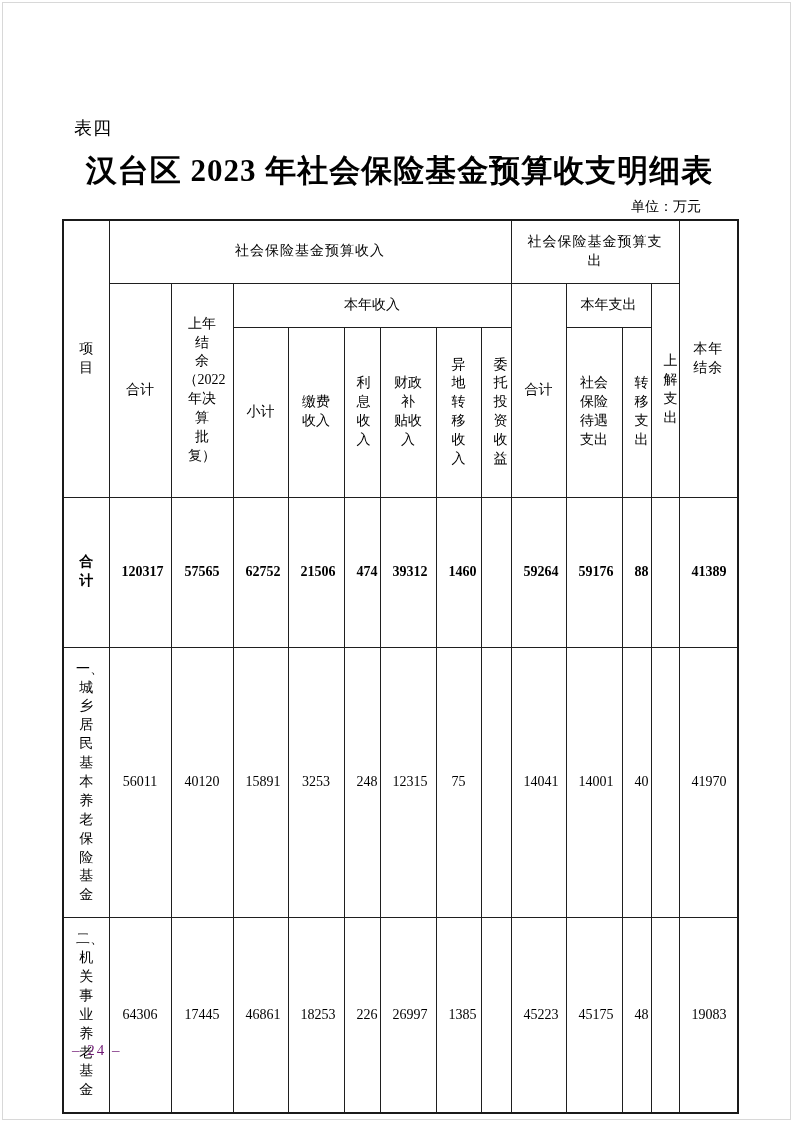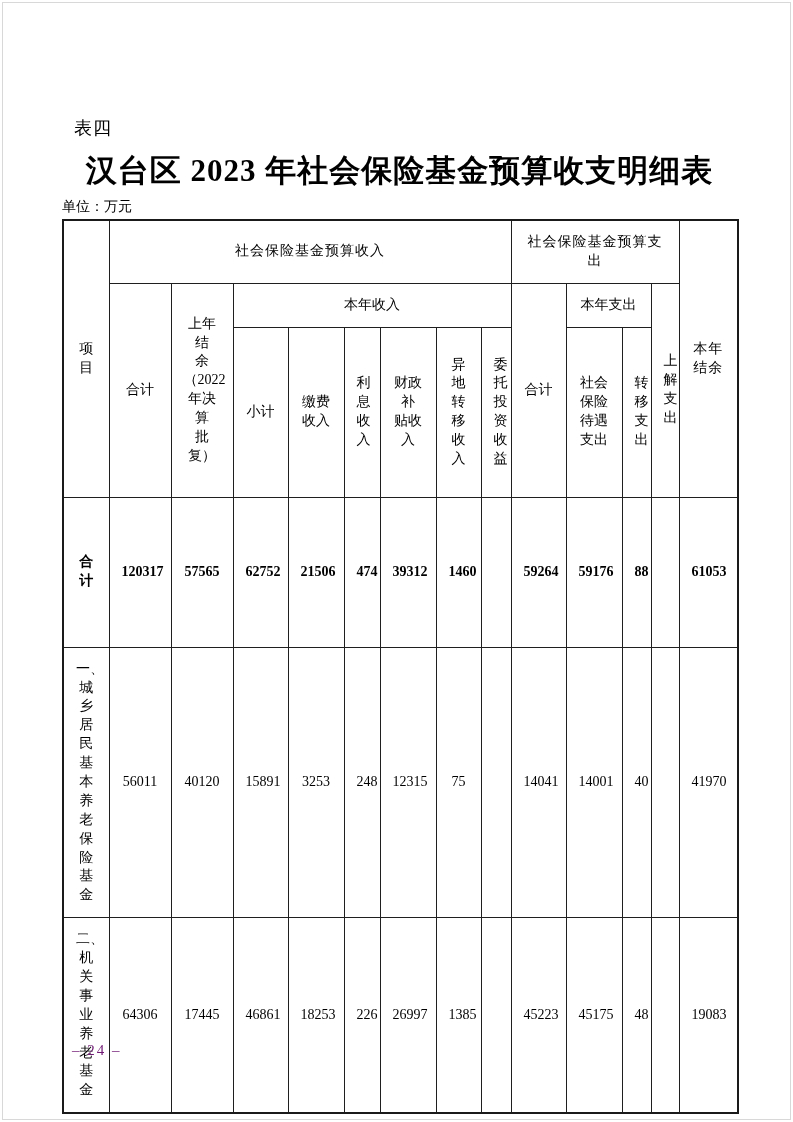--- a/index.html
+++ b/index.html
@@ -25,21 +25,21 @@
   }
   .doc-title {
     margin-top: 10px;
     text-align: center;
     font-size: 31px; font-weight: bold;
     letter-spacing: 1px;
     white-space: nowrap;
   }
   .unit-note {
     margin-top: 6px; margin-bottom: 3px;
-    padding-right: 36px;
+    text-align: right; padding-right: 36px;
     font-size: 14px;
   }
   table.budget {
     width: 675px;
     border-collapse: collapse;
     table-layout: fixed;
     border: 2px solid #1a1a1a;
   }
   table.budget td {
     border: 1px solid #1f1f1f;
@@ -158,21 +158,21 @@
       <td class="num">62752</td>
       <td class="num">21506</td>
       <td class="num">474</td>
       <td class="num">39312</td>
       <td class="num">1460</td>
       <td class="num"></td>
       <td class="num">59264</td>
       <td class="num">59176</td>
       <td class="num">88</td>
       <td class="num"></td>
-      <td class="num">61053</td>
+      <td class="num">41389</td>
     </tr>
 
     <tr class="r1">
       <td class="rowlabel">一、
 城乡
 居民
 基本
 养老
 保险
 基金</td>

